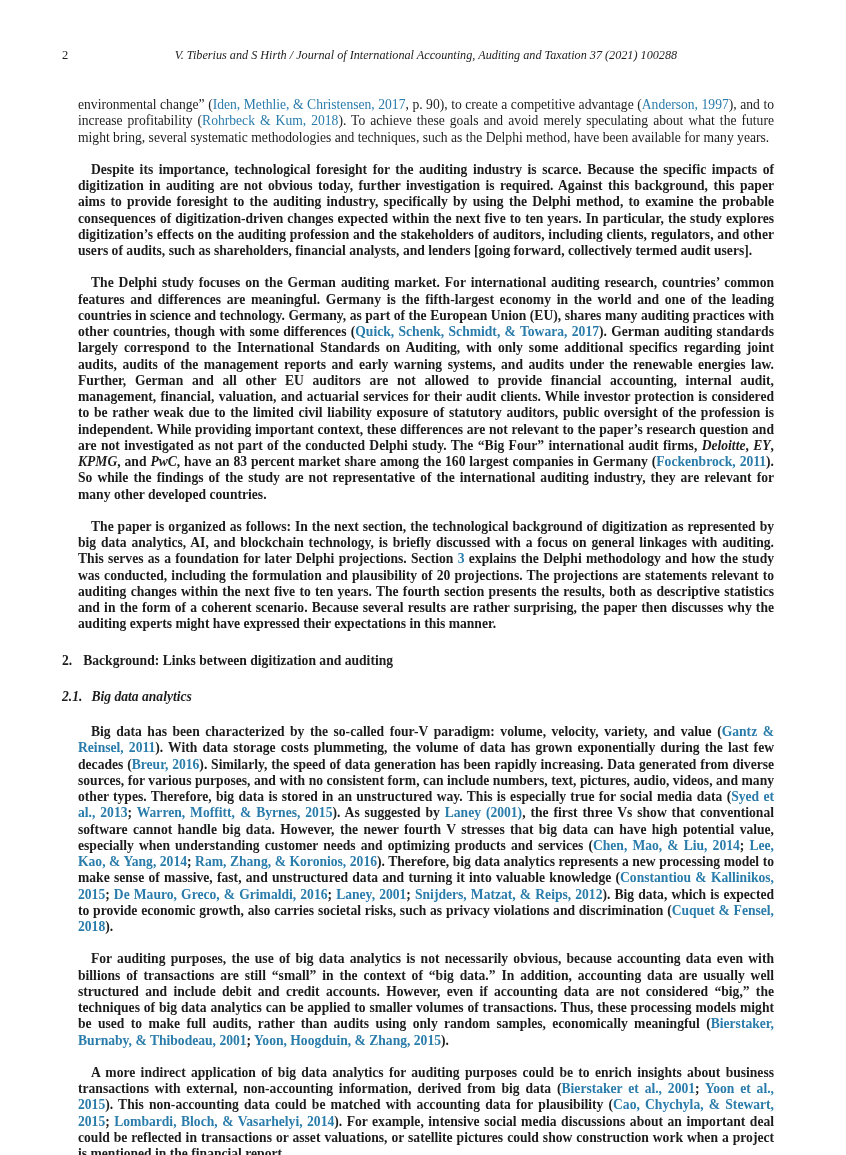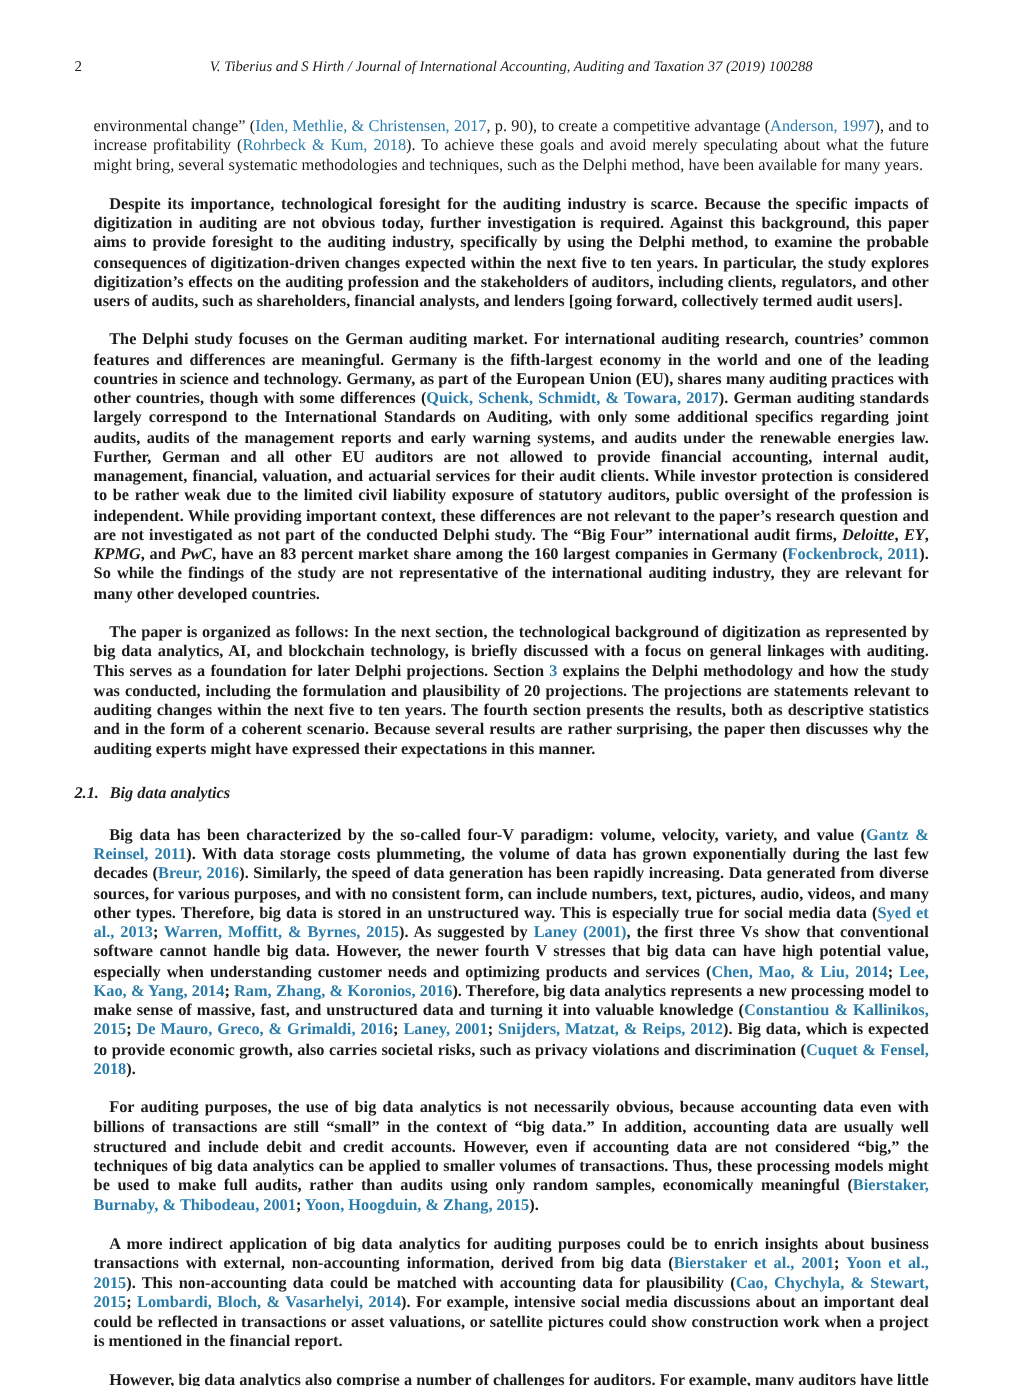--- a/index.html
+++ b/index.html
@@ -67,26 +67,27 @@
     text-align: left;
   }
   h3.subsec .hnum { margin-right: 9px; }
 </style>
 </head>
 <body>
 
 <div class="page" style="--link-color: #2a7cab; color: rgb(28, 28, 28);">
   <div class="page-header">
     <span class="page-num">2</span>
-    <div class="running-head">V. Tiberius and S Hirth / Journal of International Accounting, Auditing and Taxation 37 (2019) 100288</div>
+    <div class="running-head">V. Tiberius and S Hirth / Journal of International Accounting, Auditing and Taxation 37 (2021) 100288</div>
   </div>
   <div class="article">
       <p class="para"><span class="">environmental change” (</span><a class="cite" href="#">Iden, Methlie, &amp; Christensen, 2017</a><span class="">, p. 90), to create a competitive advantage (</span><a class="cite" href="#">Anderson, 1997</a><span class="">), and to increase profitability (</span><a class="cite" href="#">Rohrbeck &amp; Kum, 2018</a><span class="">). To achieve these goals and avoid merely speculating about what the future might bring, several systematic methodologies and techniques, such as the Delphi method, have been available for many years.</span></p>
       <p class="para indent"><span class="">Despite its importance, technological foresight for the auditing industry is scarce. Because the specific impacts of digitization in auditing are not obvious today, further investigation is required. Against this background, this paper aims to provide foresight to the auditing industry, specifically by using the Delphi method, to examine the probable consequences of digitization-driven changes expected within the next five to ten years. In particular, the study explores digitization’s effects on the auditing profession and the stakeholders of auditors, including clients, regulators, and other users of audits, such as shareholders, financial analysts, and lenders [going forward, collectively termed audit users].</span></p>
       <p class="para indent"><span class="">The Delphi study focuses on the German auditing market. For international auditing research, countries’ common features and differences are meaningful. Germany is the fifth-largest economy in the world and one of the leading countries in science and technology. Germany, as part of the European Union (EU), shares many auditing practices with other countries, though with some differences (</span><a class="cite" href="#">Quick, Schenk, Schmidt, &amp; Towara, 2017</a><span class="">). German auditing standards largely correspond to the International Standards on Auditing, with only some additional specifics regarding joint audits, audits of the management reports and early warning systems, and audits under the renewable energies law. Further, German and all other EU auditors are not allowed to provide financial accounting, internal audit, management, financial, valuation, and actuarial services for their audit clients. While investor protection is considered to be rather weak due to the limited civil liability exposure of statutory auditors, public oversight of the profession is independent. While providing important context, these differences are not relevant to the paper’s research question and are not investigated as not part of the conducted Delphi study. The “Big Four” international audit firms, </span><span class="em">Deloitte</span><span class="">, </span><span class="em">EY</span><span class="">, </span><span class="em">KPMG</span><span class="">, and </span><span class="em">PwC</span><span class="">, have an 83 percent market share among the 160 largest companies in Germany (</span><a class="cite" href="#">Fockenbrock, 2011</a><span class="">). So while the findings of the study are not representative of the international auditing industry, they are relevant for many other developed countries.</span></p>
       <p class="para indent"><span class="">The paper is organized as follows: In the next section, the technological background of digitization as represented by big data analytics, AI, and blockchain technology, is briefly discussed with a focus on general linkages with auditing. This serves as a foundation for later Delphi projections. Section </span><a class="cite" href="#">3</a><span class=""> explains the Delphi methodology and how the study was conducted, including the formulation and plausibility of 20 projections. The projections are statements relevant to auditing changes within the next five to ten years. The fourth section presents the results, both as descriptive statistics and in the form of a coherent scenario. Because several results are rather surprising, the paper then discusses why the auditing experts might have expressed their expectations in this manner.</span></p>
+      <h2 class="sec"><span class="hnum">2.</span><span>Background: Links between digitization and auditing</span></h2>
       <h3 class="subsec"><span class="hnum">2.1.</span><span>Big data analytics</span></h3>
       <p class="para indent"><span class="">Big data has been characterized by the so-called four-V paradigm: volume, velocity, variety, and value (</span><a class="cite" href="#">Gantz &amp; Reinsel, 2011</a><span class="">). With data storage costs plummeting, the volume of data has grown exponentially during the last few decades (</span><a class="cite" href="#">Breur, 2016</a><span class="">). Similarly, the speed of data generation has been rapidly increasing. Data generated from diverse sources, for various purposes, and with no consistent form, can include numbers, text, pictures, audio, videos, and many other types. Therefore, big data is stored in an unstructured way. This is especially true for social media data (</span><a class="cite" href="#">Syed et al., 2013</a><span class="">; </span><a class="cite" href="#">Warren, Moffitt, &amp; Byrnes, 2015</a><span class="">). As suggested by </span><a class="cite" href="#">Laney (2001)</a><span class="">, the first three Vs show that conventional software cannot handle big data. However, the newer fourth V stresses that big data can have high potential value, especially when understanding customer needs and optimizing products and services (</span><a class="cite" href="#">Chen, Mao, &amp; Liu, 2014</a><span class="">; </span><a class="cite" href="#">Lee, Kao, &amp; Yang, 2014</a><span class="">; </span><a class="cite" href="#">Ram, Zhang, &amp; Koronios, 2016</a><span class="">). Therefore, big data analytics represents a new processing model to make sense of massive, fast, and unstructured data and turning it into valuable knowledge (</span><a class="cite" href="#">Constantiou &amp; Kallinikos, 2015</a><span class="">; </span><a class="cite" href="#">De Mauro, Greco, &amp; Grimaldi, 2016</a><span class="">; </span><a class="cite" href="#">Laney, 2001</a><span class="">; </span><a class="cite" href="#">Snijders, Matzat, &amp; Reips, 2012</a><span class="">). Big data, which is expected to provide economic growth, also carries societal risks, such as privacy violations and discrimination (</span><a class="cite" href="#">Cuquet &amp; Fensel, 2018</a><span class="">).</span></p>
       <p class="para indent"><span class="">For auditing purposes, the use of big data analytics is not necessarily obvious, because accounting data even with billions of transactions are still “small” in the context of “big data.” In addition, accounting data are usually well structured and include debit and credit accounts. However, even if accounting data are not considered “big,” the techniques of big data analytics can be applied to smaller volumes of transactions. Thus, these processing models might be used to make full audits, rather than audits using only random samples, economically meaningful (</span><a class="cite" href="#">Bierstaker, Burnaby, &amp; Thibodeau, 2001</a><span class="">; </span><a class="cite" href="#">Yoon, Hoogduin, &amp; Zhang, 2015</a><span class="">).</span></p>
       <p class="para indent"><span class="">A more indirect application of big data analytics for auditing purposes could be to enrich insights about business transactions with external, non-accounting information, derived from big data (</span><a class="cite" href="#">Bierstaker et al., 2001</a><span class="">; </span><a class="cite" href="#">Yoon et al., 2015</a><span class="">). This non-accounting data could be matched with accounting data for plausibility (</span><a class="cite" href="#">Cao, Chychyla, &amp; Stewart, 2015</a><span class="">; </span><a class="cite" href="#">Lombardi, Bloch, &amp; Vasarhelyi, 2014</a><span class="">). For example, intensive social media discussions about an important deal could be reflected in transactions or asset valuations, or satellite pictures could show construction work when a project is mentioned in the financial report.</span></p>
       <p class="para indent"><span class="">However, big data analytics also comprise a number of challenges for auditors. For example, many auditors have little experience with unfamiliar data sources and may struggle to estimate their appropriateness, reliability, and relevance</span></p>
     </div>
 </div>
 
 </body></html>

